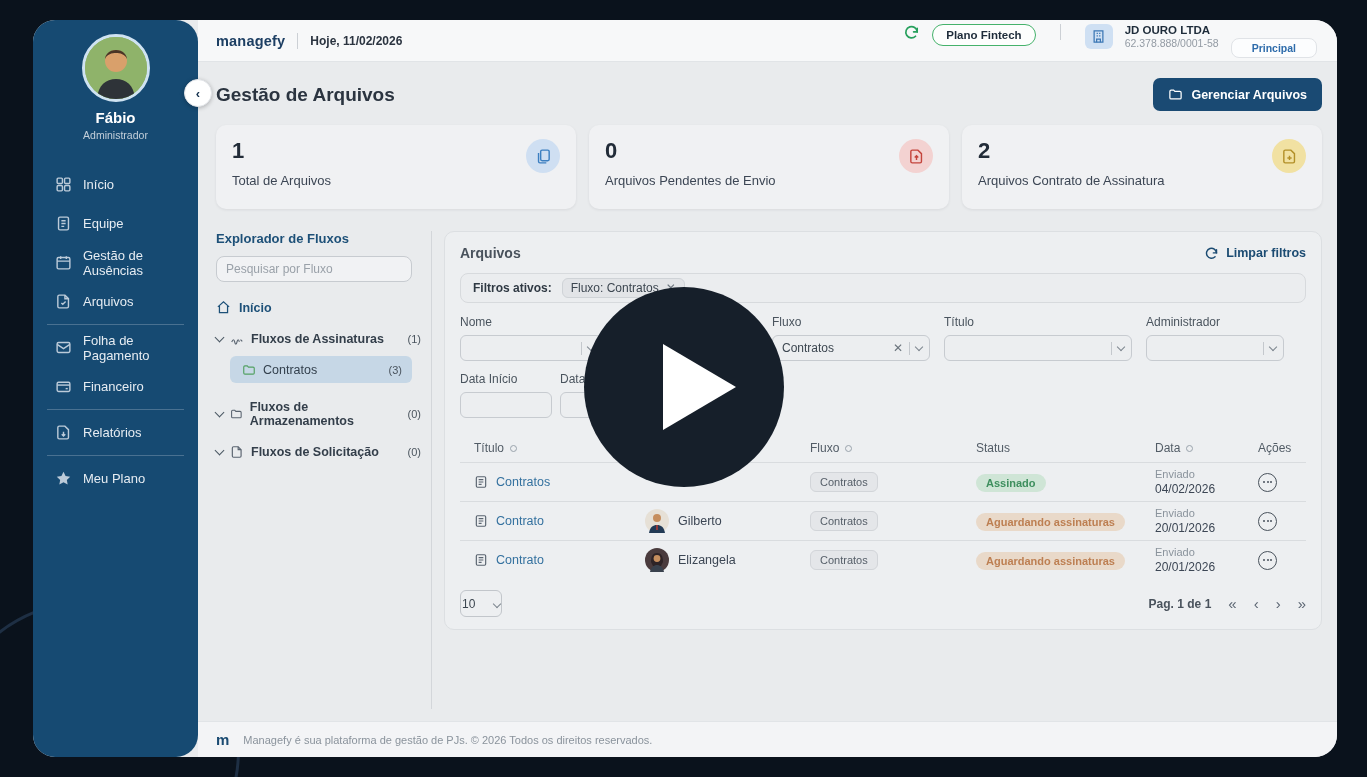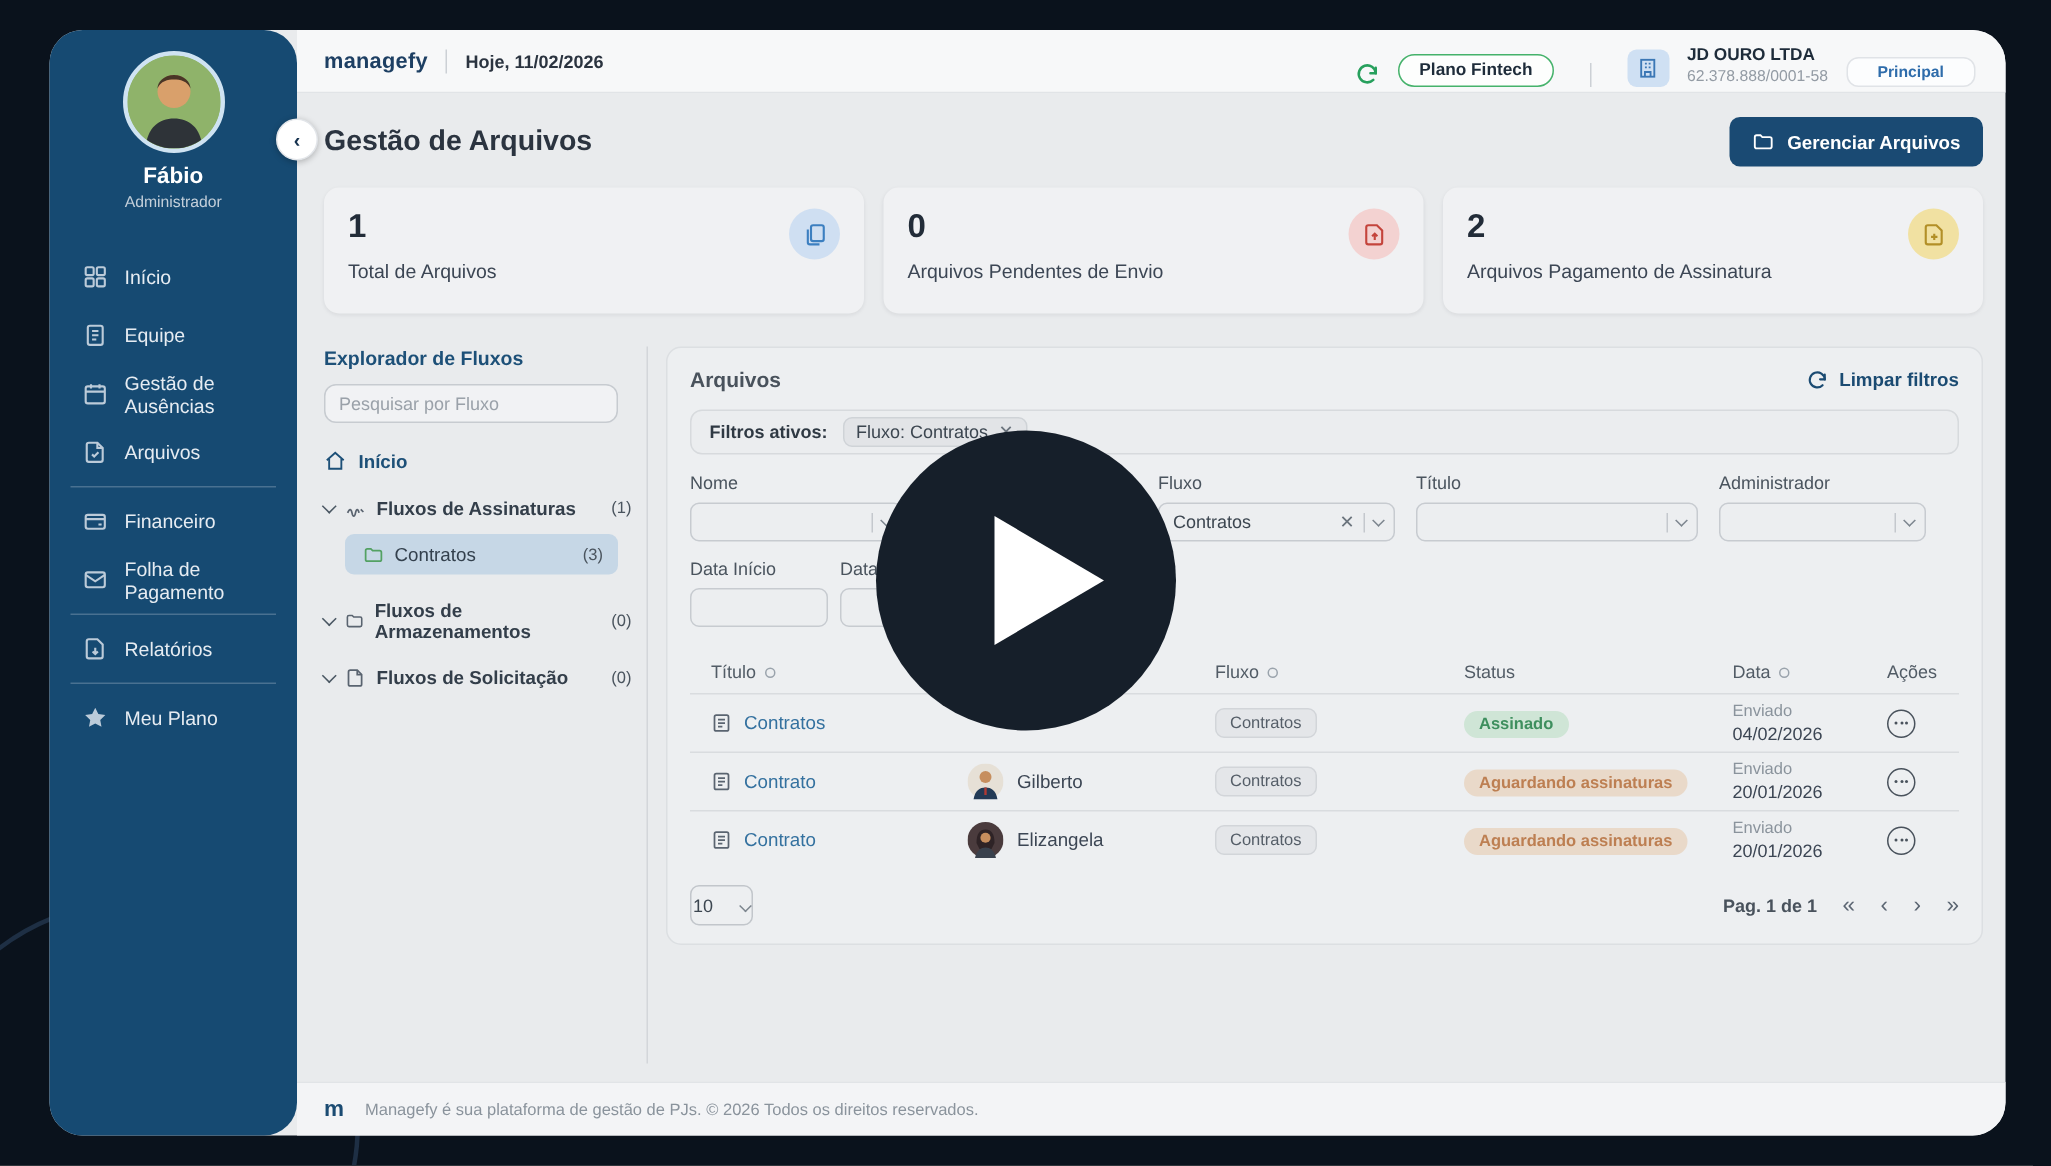--- a/index.html
+++ b/index.html
@@ -34,21 +34,21 @@
                   z-index:4; display:flex; align-items:center; justify-content:center; cursor:pointer;
                   color:#16324f; font-weight:bold; font-size:13px; }
 
   
   .topbar { position:absolute; left:165px; top:0; width:1139px; height:42px; background:#f7f8f9;
             border-bottom:1px solid #e1e4e7; border-radius:0 22px 0 0; display:flex; align-items:center;
             padding:0 20px 0 18px; z-index:2; }
   .brand { color:#1d3f63; font-weight:bold; font-size:14.5px; letter-spacing:.2px; }
   .tb-sep { width:1px; height:16px; background:#ccd0d5; margin:0 12px; }
   .tb-date { font-size:12px; font-weight:bold; color:#2b3440; }
-  .tb-right { margin-left:auto; display:flex; align-items:flex-end; gap:12px; }
+  .tb-right { margin-left:auto; display:flex; align-items:flex-start; gap:12px; }
   .plan-pill { border:1.5px solid #45b26b; border-radius:999px; padding:4px 13px; font-size:11.5px;
                font-weight:bold; color:#1e2c3a; background:#fdfefd; cursor:pointer; }
   .building-badge { width:28px; height:25px; border-radius:6px; background:#cfe0f3; display:flex;
                     align-items:center; justify-content:center; }
   .company { line-height:1.2; }
   .company-name { font-size:11.5px; font-weight:bold; color:#1e2c3a; }
   .company-cnpj { font-size:10.5px; color:#939ba4; }
   .principal-pill { border:1px solid #e0e3e7; background:#fcfdfe; border-radius:8px; padding:3px 20px;
                     font-size:10.5px; font-weight:bold; color:#2e6cab; align-self:flex-end; margin-top:14px; }
 
@@ -217,35 +217,35 @@
                 <path d="M14 3v5h5"></path>
                 <path d="M9 14l2 2 4-4"></path>
               </svg>
           </span>
           <span>Arquivos</span>
         </div>
         <div class="nav-div"></div>
         <div class="nav-item">
           <span class="ico">
             <svg viewBox="0 0 24 24" width="17" height="17" fill="none" stroke="currentColor" stroke-width="2">
+                <rect x="3" y="5" width="18" height="14" rx="2"></rect>
+                <path d="M3 7.5l9 6 9-6"></path>
+              </svg>
+          </span>
+          <span>Folha de Pagamento</span>
+        </div>
+        <div class="nav-item">
+          <span class="ico">
+            <svg viewBox="0 0 24 24" width="17" height="17" fill="none" stroke="currentColor" stroke-width="2">
                 <rect x="3" y="6" width="18" height="13" rx="2"></rect>
                 <path d="M3 10h18"></path>
                 <path d="M15 15h3"></path>
               </svg>
           </span>
           <span>Financeiro</span>
-        </div>
-        <div class="nav-item">
-          <span class="ico">
-            <svg viewBox="0 0 24 24" width="17" height="17" fill="none" stroke="currentColor" stroke-width="2">
-                <rect x="3" y="5" width="18" height="14" rx="2"></rect>
-                <path d="M3 7.5l9 6 9-6"></path>
-              </svg>
-          </span>
-          <span>Folha de Pagamento</span>
         </div>
         <div class="nav-div"></div>
         <div class="nav-item">
           <span class="ico">
             <svg viewBox="0 0 24 24" width="17" height="17" fill="none" stroke="currentColor" stroke-width="2">
                 <path d="M6 3h8l5 5v11a2 2 0 0 1-2 2H6a2 2 0 0 1-2-2V5a2 2 0 0 1 2-2z"></path>
                 <path d="M12 11v6M9.5 14.5L12 17l2.5-2.5"></path>
               </svg>
           </span>
           <span>Relatórios</span>
@@ -320,21 +320,21 @@
           <div class="stat-label">Arquivos Pendentes de Envio</div>
           <span class="stat-ico red">
             <svg viewBox="0 0 24 24" width="17" height="17" fill="none" stroke="currentColor" stroke-width="2">
                 <path d="M6 3h8l5 5v11a2 2 0 0 1-2 2H6a2 2 0 0 1-2-2V5a2 2 0 0 1 2-2z"></path>
                 <path d="M12 17v-6M9.5 13.5L12 11l2.5 2.5"></path>
               </svg>
           </span>
         </div>
         <div class="stat-card">
           <div class="stat-value">2</div>
-          <div class="stat-label">Arquivos Pagamento de Assinatura</div>
+          <div class="stat-label">Arquivos Contrato de Assinatura</div>
           <span class="stat-ico yellow">
             <svg viewBox="0 0 24 24" width="17" height="17" fill="none" stroke="currentColor" stroke-width="2">
                 <path d="M6 3h8l5 5v11a2 2 0 0 1-2 2H6a2 2 0 0 1-2-2V5a2 2 0 0 1 2-2z"></path>
                 <path d="M12 11v6M9 14h6"></path>
               </svg>
           </span>
         </div>
       </div>
 
       <div class="body-row">

